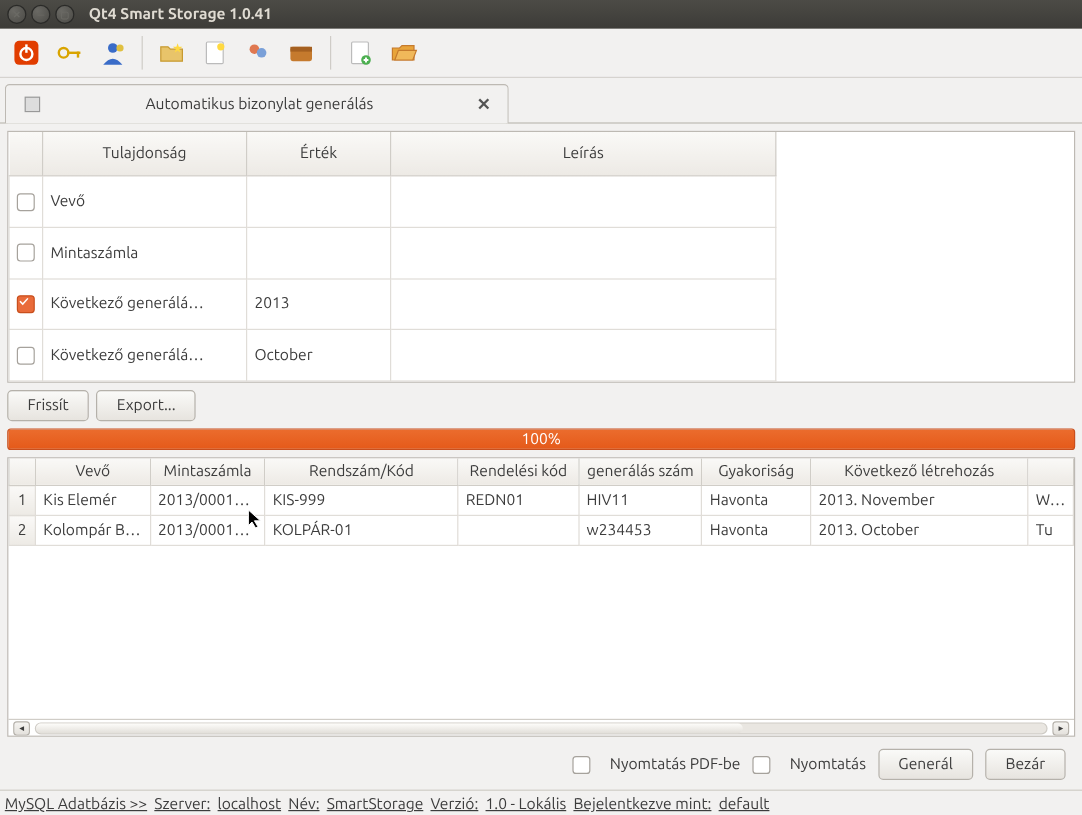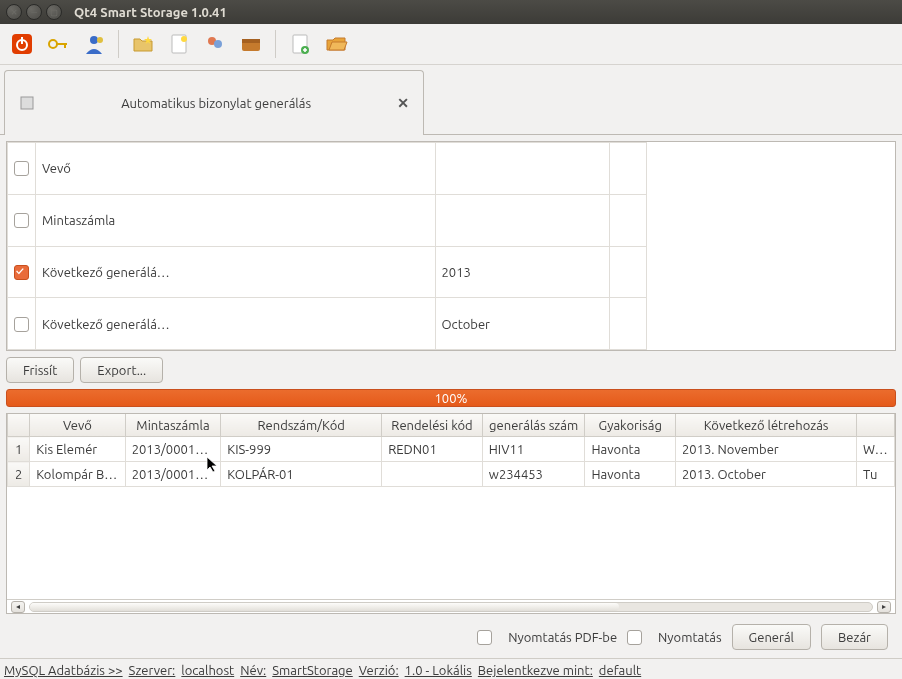--- a/index.html
+++ b/index.html
@@ -10,21 +10,21 @@
   .titlebar .win-btn { width: 16px; height: 16px; border-radius: 50%; margin-right: 4px; border: 1px solid #2a2a28; display: inline-flex; align-items: center; justify-content: center; font-size: 8px; color: #6b6a65; background: radial-gradient(circle at 30% 30%, #6a6964, #4b4a46); cursor: pointer; }
   .titlebar .title-text { margin-left: 8px; }
   
   
   .toolbar { background: #f2f1f0; padding: 6px 8px; display: flex; align-items: center; gap: 8px; border-bottom: 1px solid #d6d3cf; }
   .toolbar .tb-icon { width: 28px; height: 28px; display: flex; align-items: center; justify-content: center; border-radius: 3px; cursor: pointer; }
   .toolbar .sep { width: 1px; height: 28px; background: #cfccc7; margin: 0 2px; }
   
   
   .tabbar { display: flex; border-bottom: 1px solid #bdb9b3; padding: 4px 4px 0 4px; }
-  .tab { background: #f2f1f0; border: 1px solid #bdb9b3; border-bottom: none; border-radius: 4px 4px 0 0; padding: 24px 14px; display: flex; align-items: center; gap: 10px; min-width: 420px; position: relative; top: 1px; justify-content: space-between; }
+  .tab { background: #f2f1f0; border: 1px solid #bdb9b3; border-bottom: none; border-radius: 4px 4px 0 0; padding: 8px 14px; display: flex; align-items: center; gap: 10px; min-width: 420px; position: relative; top: 1px; justify-content: space-between; }
   .tab .tab-icon { width: 16px; height: 16px; display: flex; align-items: center; justify-content: center; color: #888; }
   .tab .close-x { font-weight: bold; color: #555; cursor: pointer; margin-left: auto; font-size: 14px; }
   .tab .tab-label { flex: 1; text-align: center; }
   
   
   .content { flex: 1; padding: 6px; display: flex; flex-direction: column; gap: 6px; min-height: 0; }
   
   
   .prop-table-wrap { border: 1px solid #bdb9b3; background: #fff; height: 210px; overflow: hidden; display: flex; }
   .prop-table { border-collapse: collapse; width: 640px; }
@@ -147,20 +147,26 @@
     <span class="tab-label">Automatikus bizonylat generálás</span>
     <span class="close-x">✕</span>
   </div>
 </div>
 
 <div class="content">
 
   <div class="prop-table-wrap">
     <table class="prop-table">
       <tbody>
+          <tr>
+        <th style="width:28px;"></th>
+        <th style="width:170px;">Tulajdonság</th>
+        <th style="width:120px;">Érték</th>
+        <th>Leírás</th>
+      </tr>
       <tr>
         <td class="chkcell"><span class="checkbox"></span></td>
         <td>Vevő</td>
         <td></td>
         <td></td>
       </tr>
       <tr>
         <td class="chkcell"><span class="checkbox"></span></td>
         <td>Mintaszámla</td>
         <td></td>

